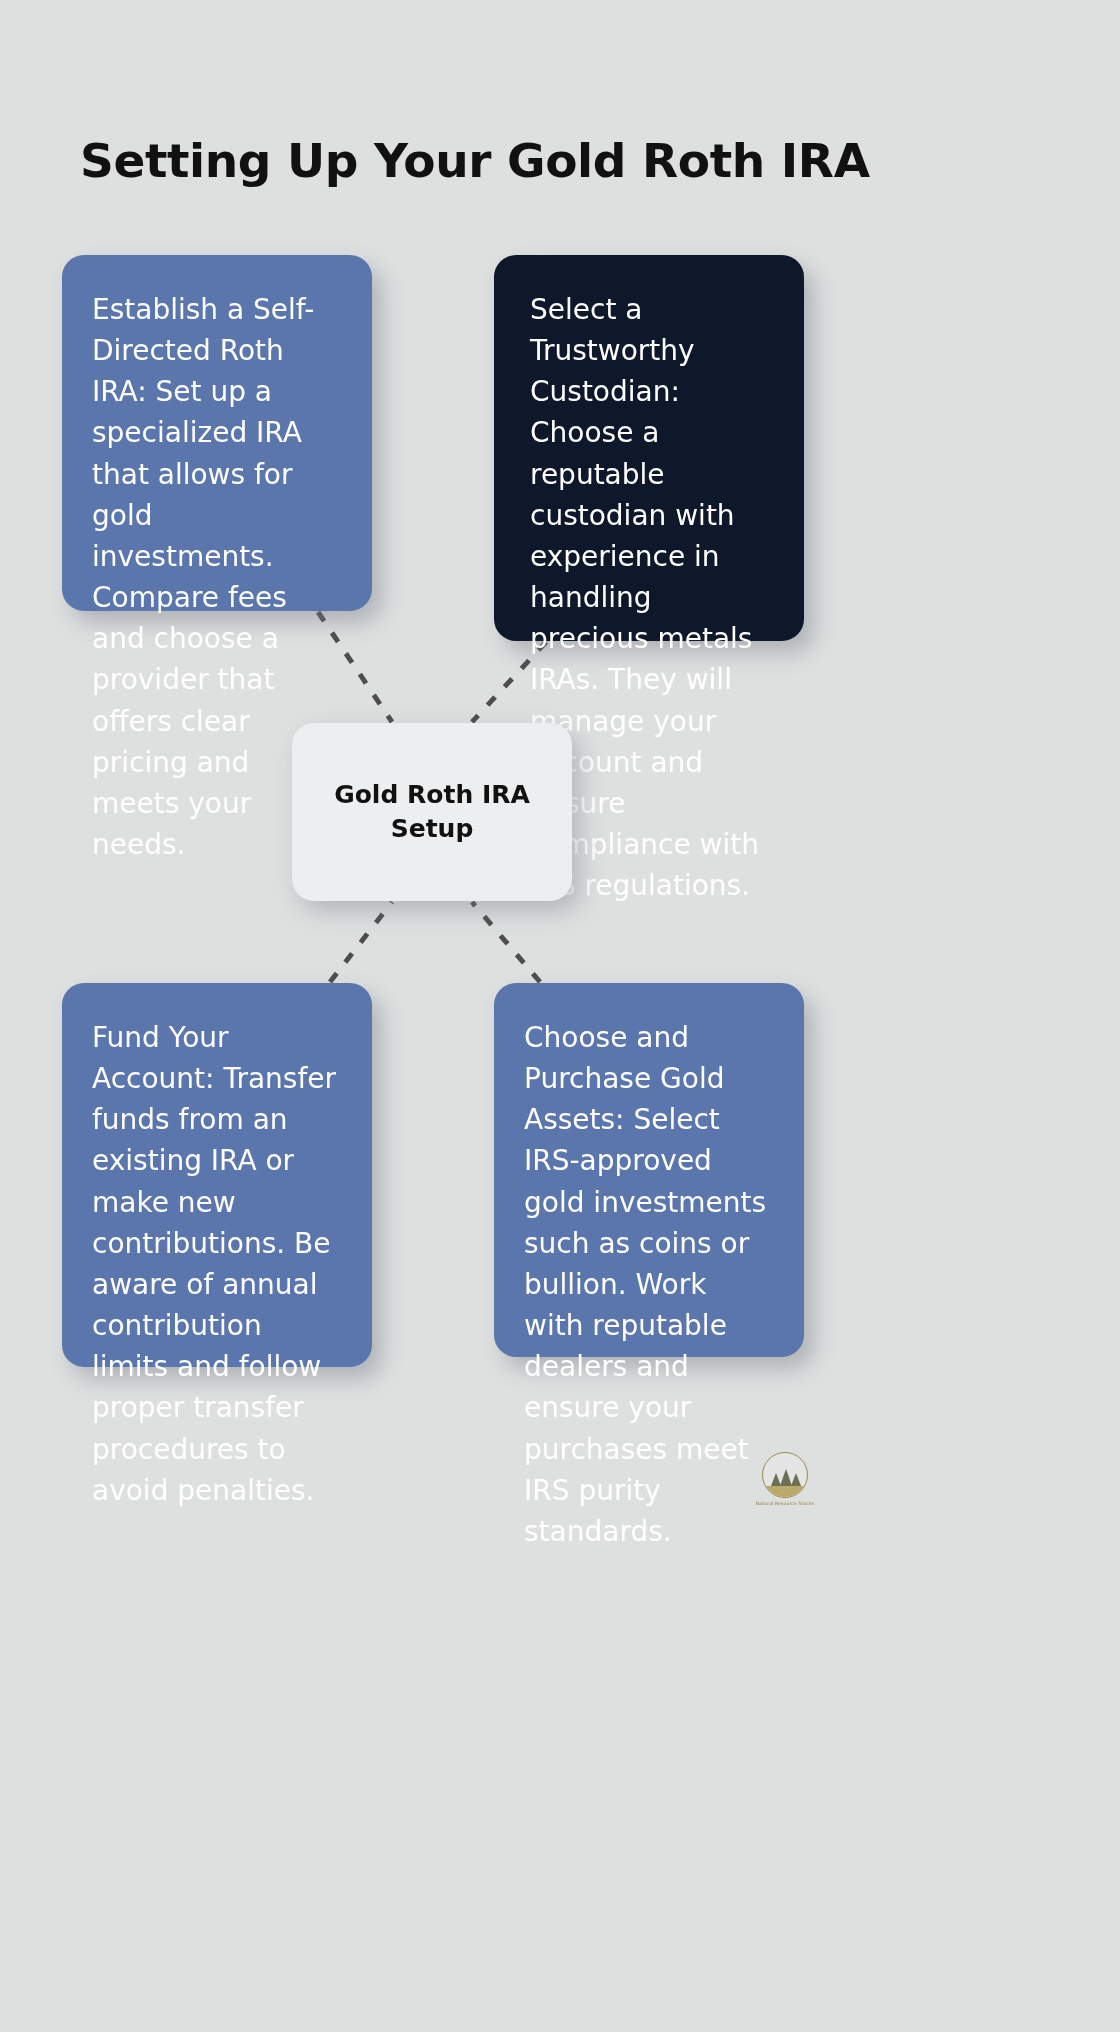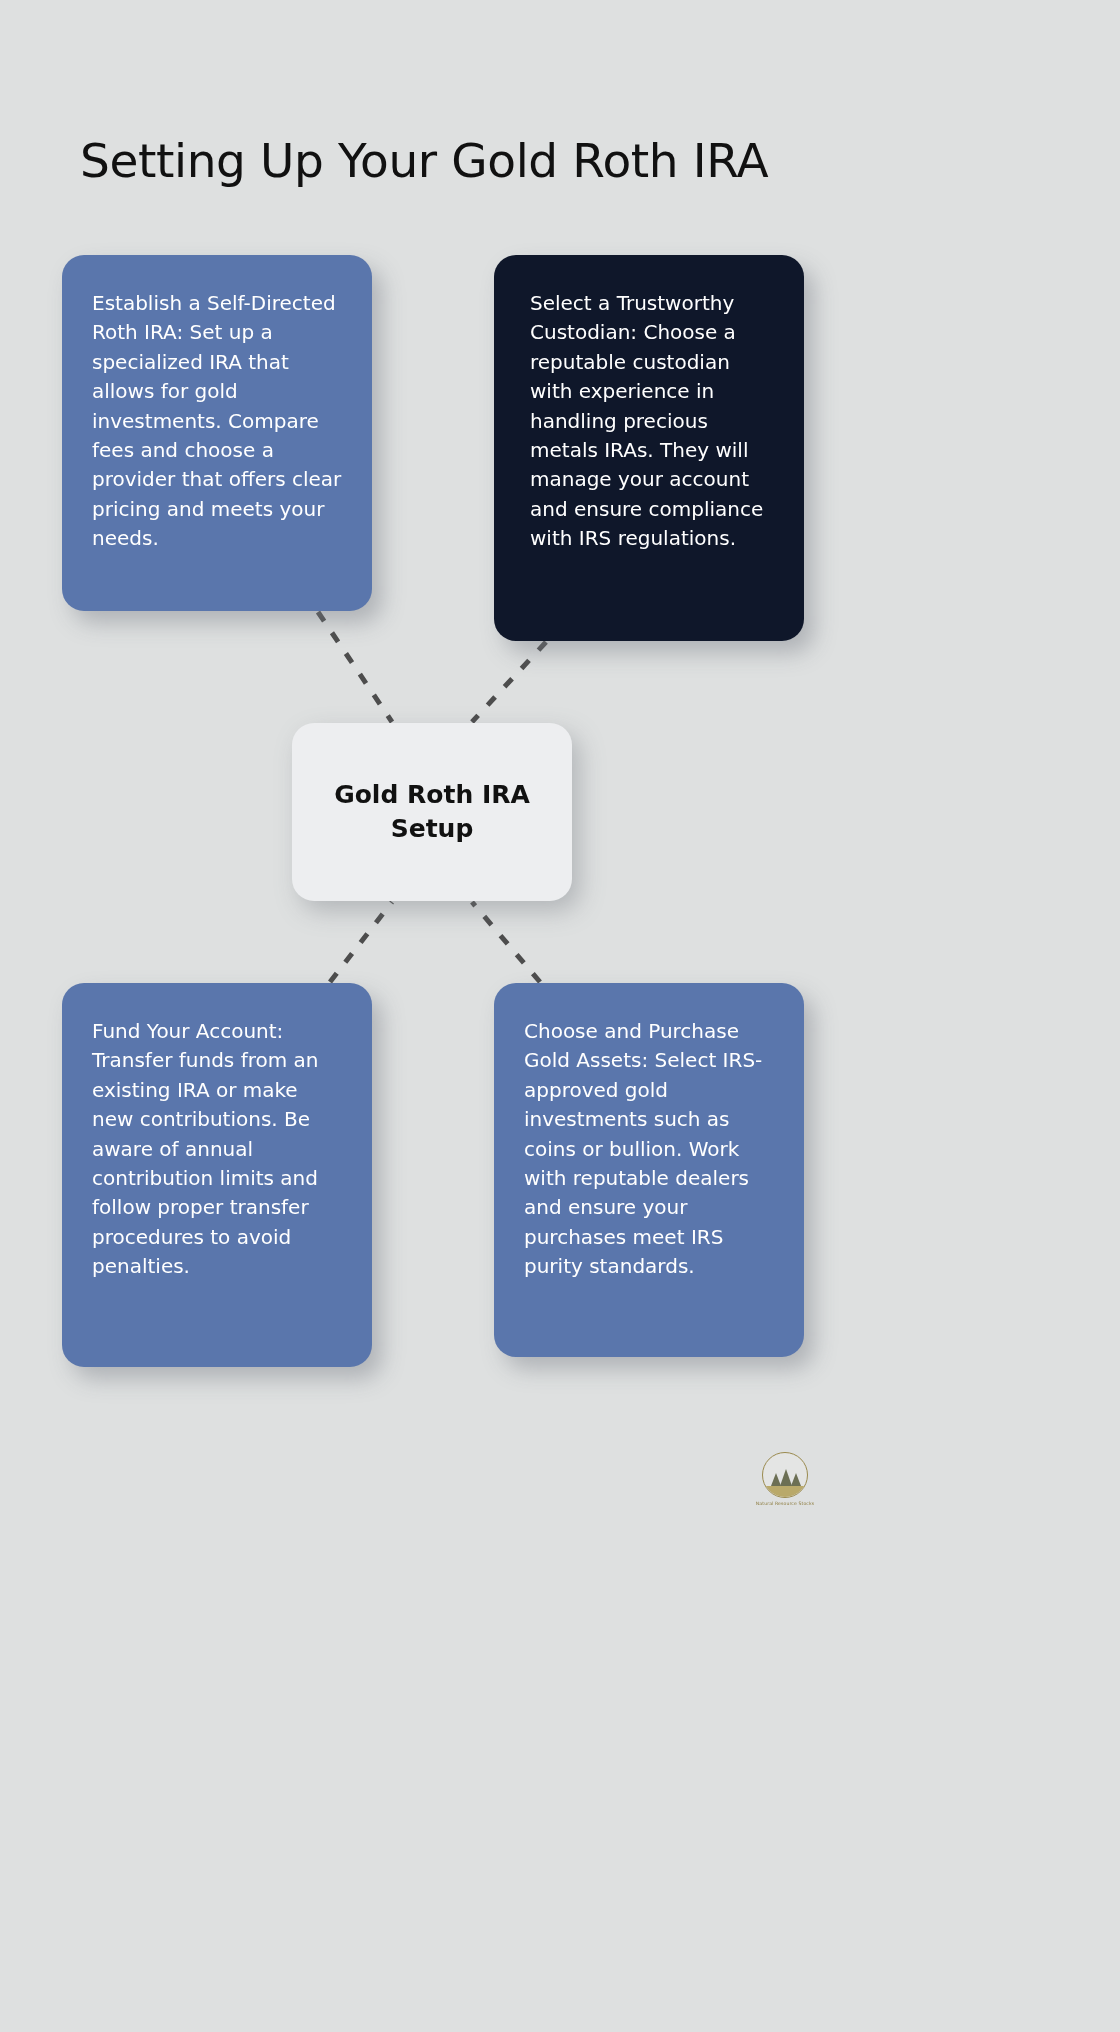--- a/index.html
+++ b/index.html
@@ -23,21 +23,21 @@
     background: #dee0e0;
   }
 
   
   .page-title {
     position: absolute;
     left: 80px;
     top: 104px;
     width: 960px;
     font-size: 47px;
-    font-weight: 400;
+    font-weight: 700;
     color: #111111;
     letter-spacing: -0.4px;
     line-height: 1.1;
     white-space: nowrap;
   }
 
   
   .connectors {
     position: absolute;
     left: 0;
@@ -51,21 +51,21 @@
   .node {
     position: absolute;
     box-sizing: border-box;
     border-radius: 22px;
   }
 
   .node-leaf {
     background: #5a76ac;
     color: #ffffff;
     padding: 34px 30px 30px 30px;
-    font-size: 20px;
+    font-size: 28px;
     line-height: 1.47;
     font-weight: 400;
     box-shadow: 10px 12px 22px rgba(120,125,132,0.45);
   }
 
   .node-center {
     background: #edeef0;
     color: #111111;
     box-shadow: 8px 10px 24px rgba(120,125,132,0.42);
     display: flex;

